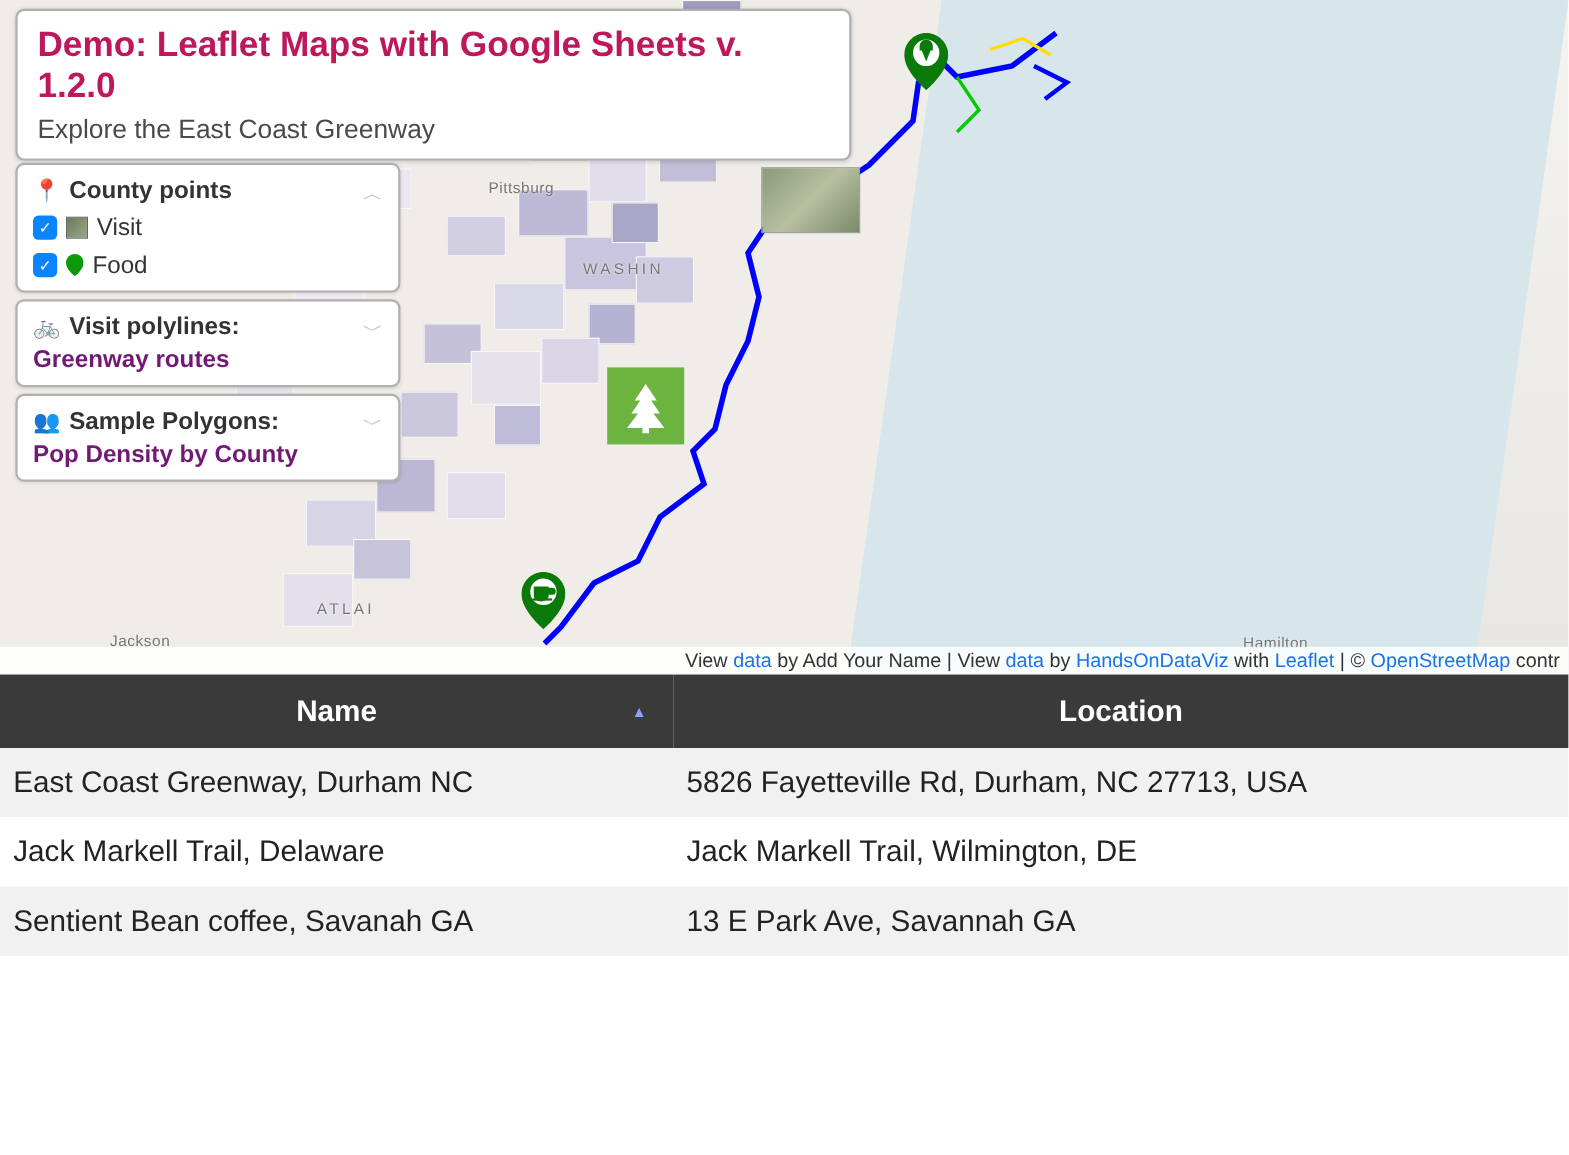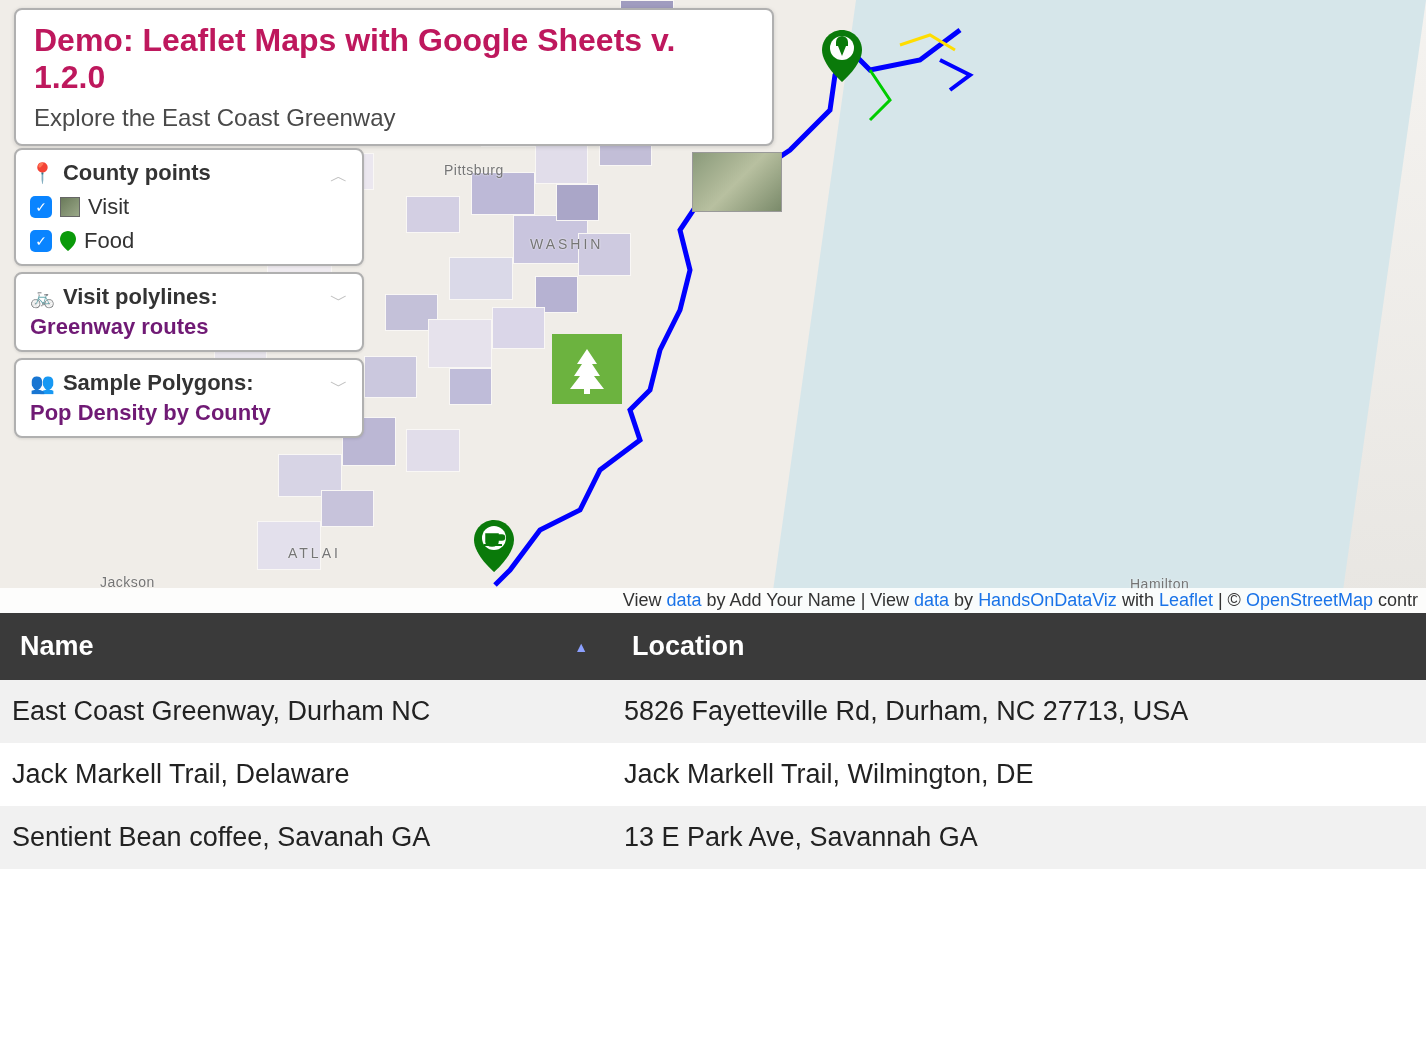--- a/index.html
+++ b/index.html
@@ -33,21 +33,21 @@
     .marker { position: absolute; }
     .marker-pin { width: 40px; height: 52px; }
     .marker-pin svg { width: 100%; height: 100%; }
     .marker-square { width: 70px; height: 70px; background: #6cb33f; display: flex; align-items: center; justify-content: center; }
     
     .attribution { position: absolute; bottom: 0; left: 0; right: 0; background: rgba(255,255,255,0.85); font-size: 18px; color: #333; padding: 2px 8px; text-align: right; }
     .attribution a { color: #1a73e8; text-decoration: none; }
     
     .data-table { width: 100%; border-collapse: collapse; font-size: 27px; }
     .data-table thead { background: #3a3a3a; color: #fff; }
-    .data-table th { padding: 18px 20px; text-align: left; font-weight: 700; position: relative; }
+    .data-table th { padding: 18px 20px; text-align: center; font-weight: 700; position: relative; }
     .data-table th .sort-arrow { color: #8ca0ff; font-size: 14px; position: absolute; right: 24px; top: 50%; transform: translateY(-50%); }
     .data-table td { padding: 16px 12px; color: #222; }
     .data-table tbody tr:nth-child(odd) { background: #f1f1f1; }
     .data-table tbody tr:nth-child(even) { background: #fff; }
     
     .thumb-img { position: absolute; width: 90px; height: 60px; background: linear-gradient(135deg, #8a9a7a 0%, #b8c0a0 50%, #7a8a6a 100%); border: 1px solid #999; }
     
     .small-marker { width: 16px; height: 20px; display: inline-block; }
     .small-image-marker { width: 20px; height: 20px; display: inline-block; background: linear-gradient(135deg, #6a7a5a 0%, #9aa888 100%); border: 1px solid #666; }
   </style>

